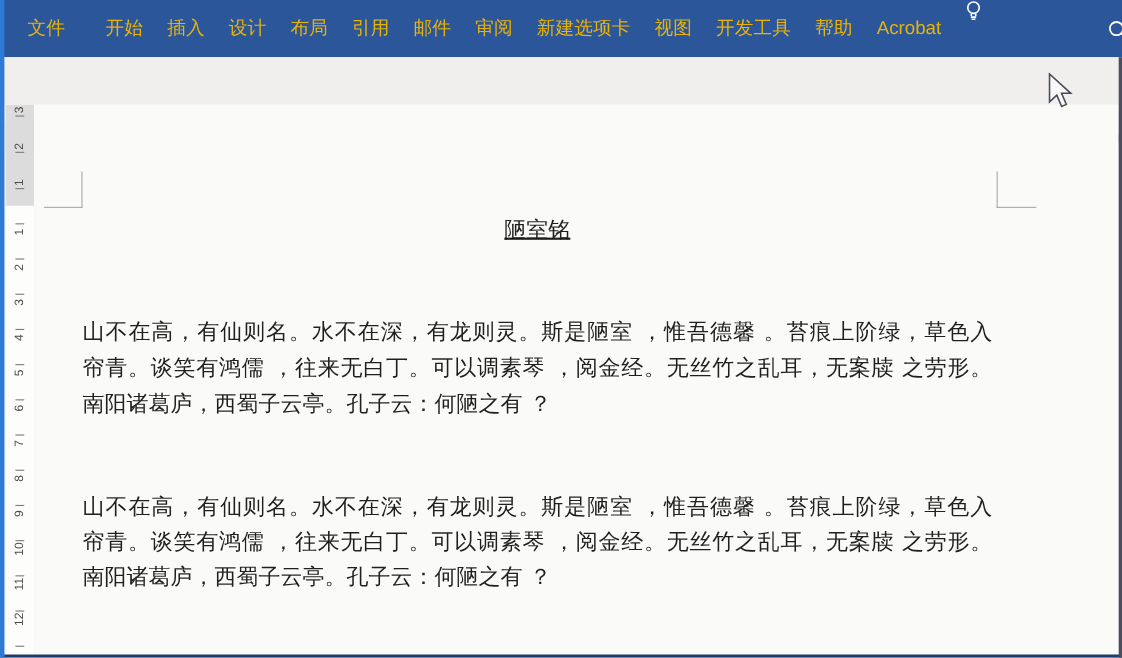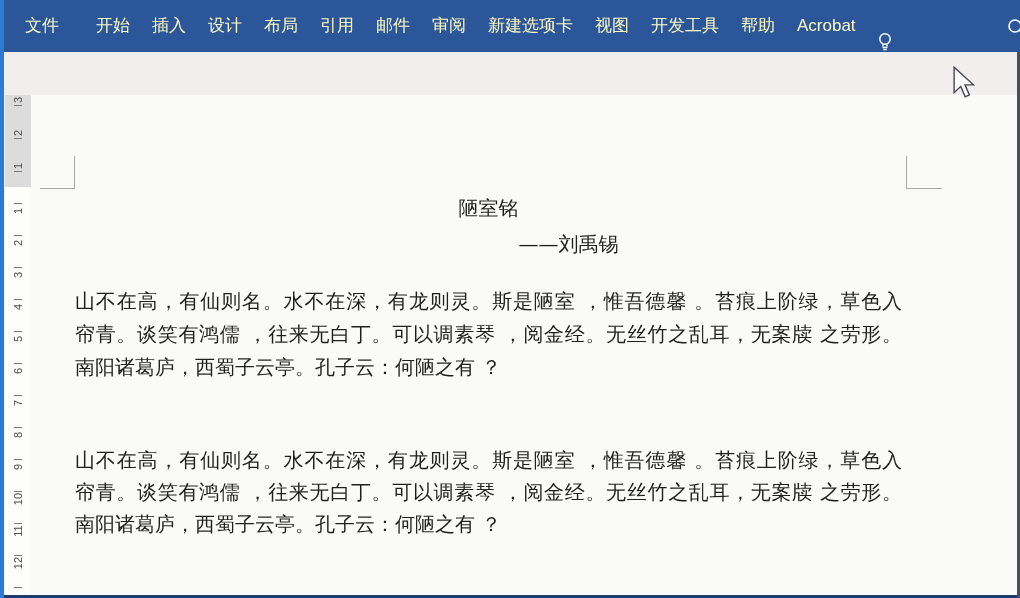--- a/index.html
+++ b/index.html
@@ -4,22 +4,22 @@
 <style>
   html,body{margin:0;padding:0;}
   body{
     position:relative;width:1020px;height:598px;overflow:hidden;
     background:#f0efee;font-family:"Liberation Sans",sans-serif;
     -webkit-font-smoothing:antialiased;
   }
   
   #ribbon{
     position:absolute;left:0;top:0;width:1020px;height:52px;
-    background:#2b579a;display:flex;align-items:flex-end;
-    color:#fef9c3;font-size:17px;overflow:hidden;white-space:nowrap;
+    background:#2b579a;display:flex;align-items:flex-start;
+    color:#eab308;font-size:17px;overflow:hidden;white-space:nowrap;
   }
   .menu-item{padding:0 11px;cursor:default;line-height:52px;}
   .menu-item.first{margin-left:14px;margin-right:15px;}
   .ribbon-icon{display:inline-flex;align-items:center;margin:0 4px 0 10px;}
   #search-partial{position:absolute;right:-8px;top:17px;}
   
   #edge-left{position:absolute;left:0;top:0;width:4px;height:598px;background:#2e7bd6;z-index:60;}
   #edge-bottom{position:absolute;left:0;bottom:0;width:1020px;height:3px;background:#1d3c6d;z-index:55;}
   #edge-right{position:absolute;right:0;top:52px;width:3px;height:546px;background:#4a4d5c;z-index:55;}
   
@@ -47,21 +47,21 @@
         font-size:11px;color:#4d4d4d;transform:rotate(-90deg);}
   
   #page{position:absolute;left:31px;top:95px;width:986px;height:503px;background:#fafaf9;}
   .cropmark{position:absolute;background:#a8a8a8;}
   .docline{
     position:absolute;left:44px;width:827px;
     font-family:"DejaVu Serif","Liberation Serif",serif;
     font-size:20px;line-height:26px;color:#1f1f1f;white-space:pre;
   }
   .docline.just{white-space:normal;text-align:justify;text-align-last:justify;}
-  .docline.center{text-align:center;white-space:normal;}
+  .docline.center{text-align:center;white-space:normal;text-decoration:underline;}
   .docline.byline{text-align:center;white-space:normal;padding-left:160px;box-sizing:border-box;}
   
   #cursor{position:absolute;left:950px;top:66px;z-index:70;}
 </style>
 </head>
 <body>
 
 <div id="ribbon">
   <span id="menu-items"><span class="menu-item first">文件</span><span class="menu-item">开始</span><span class="menu-item">插入</span><span class="menu-item">设计</span><span class="menu-item">布局</span><span class="menu-item">引用</span><span class="menu-item">邮件</span><span class="menu-item">审阅</span><span class="menu-item">新建选项卡</span><span class="menu-item">视图</span><span class="menu-item">开发工具</span><span class="menu-item">帮助</span><span class="menu-item">Acrobat</span></span>
   <span class="ribbon-icon">
@@ -177,21 +177,20 @@
 </div>
 
 <div id="page">
 
   <div class="cropmark" style="left:43px;top:61px;width:1px;height:33px;"></div>
   <div class="cropmark" style="left:9px;top:93px;width:35px;height:1px;"></div>
   <div class="cropmark" style="left:875px;top:61px;width:1px;height:33px;"></div>
   <div class="cropmark" style="left:875px;top:93px;width:36px;height:1px;"></div>
 
   <div class="docline center" style="top:100px;">陋室铭</div>
-  <div class="docline byline" style="top:136px;">——刘禹锡</div>
   <div id="paragraphs">
       <div class="docline just" style="top: 193px;">山不在高，有仙则名。水不在深，有龙则灵。斯是陋室 ，惟吾德馨 。苔痕上阶绿，草色入</div>
       <div class="docline just" style="top: 226px;">帘青。谈笑有鸿儒 ，往来无白丁。可以调素琴 ，阅金经。无丝竹之乱耳，无案牍 之劳形。</div>
       <div class="docline" style="top: 259px;">南阳诸葛庐，西蜀子云亭。孔子云：何陋之有 ？</div>
       <div class="docline just" style="top: 352px;">山不在高，有仙则名。水不在深，有龙则灵。斯是陋室 ，惟吾德馨 。苔痕上阶绿，草色入</div>
       <div class="docline just" style="top: 384px;">帘青。谈笑有鸿儒 ，往来无白丁。可以调素琴 ，阅金经。无丝竹之乱耳，无案牍 之劳形。</div>
       <div class="docline" style="top: 416px;">南阳诸葛庐，西蜀子云亭。孔子云：何陋之有 ？</div>
     </div>
 </div>
 

